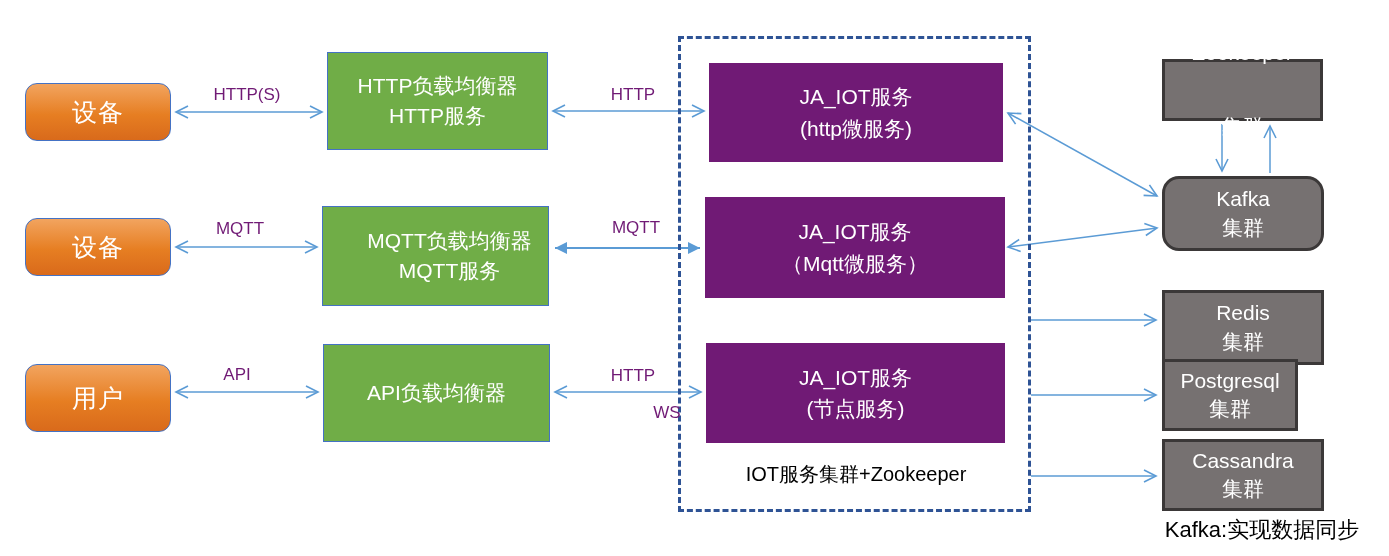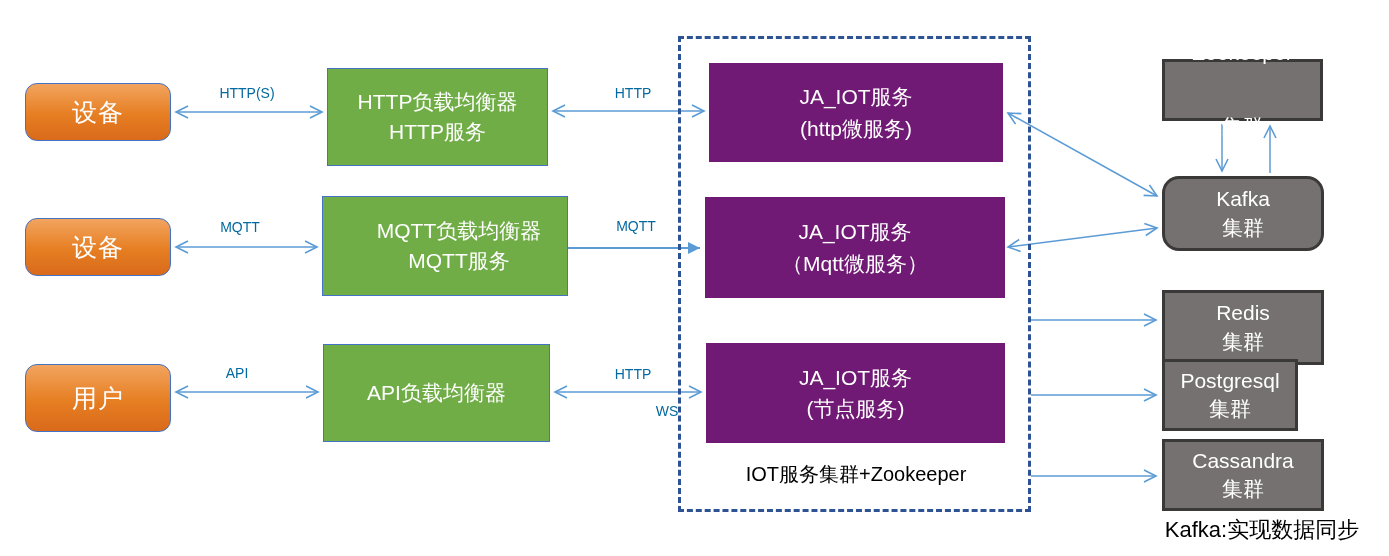--- a/index.html
+++ b/index.html
@@ -39,21 +39,21 @@
   }
   .container-box{
     position:absolute;
     border:3px dashed #2E5395;
     box-sizing:border-box;
     background:transparent;
   }
   .edge-label{
     position:absolute;
     transform:translateX(-50%);
-    font-size:14px;color:#0369a1;
+    font-size:17px;color:#701a75;
     white-space:nowrap;
   }
   .container-label{
     position:absolute;
     transform:translateX(-50%);
     font-size:20px;color:#000000;
     white-space:nowrap;
   }
   .caption{
     position:absolute;
@@ -103,25 +103,25 @@
   <div class="node orange" style="left:25px;top:83px;width:146px;height:58px;">
     <span>设备</span>
   </div>
   <div class="node orange" style="left:25px;top:218px;width:146px;height:58px;">
     <span>设备</span>
   </div>
   <div class="node orange" style="left:25px;top:364px;width:146px;height:68px;">
     <span>用户</span>
   </div>
 
-  <div class="node green" style="left:327px;top:68px;width:221px;height:98px;">
+  <div class="node green" style="left:327px;top:52px;width:221px;height:98px;">
     <span>HTTP负载均衡器</span>
     <span>HTTP服务</span>
   </div>
-  <div class="node green" style="left:322px;top:196px;width:246px;height:100px;padding-left:28px;">
+  <div class="node green" style="left:322px;top:206px;width:227px;height:100px;padding-left:28px;">
     <span>MQTT负载均衡器</span>
     <span>MQTT服务</span>
   </div>
   <div class="node green" style="left:323px;top:344px;width:227px;height:98px;">
     <span>API负载均衡器</span>
   </div>
 
   <div class="node blue" style="left:709px;top:63px;width:294px;height:99px;">
     <span>JA_IOT服务</span>
     <span>(http微服务)</span>

